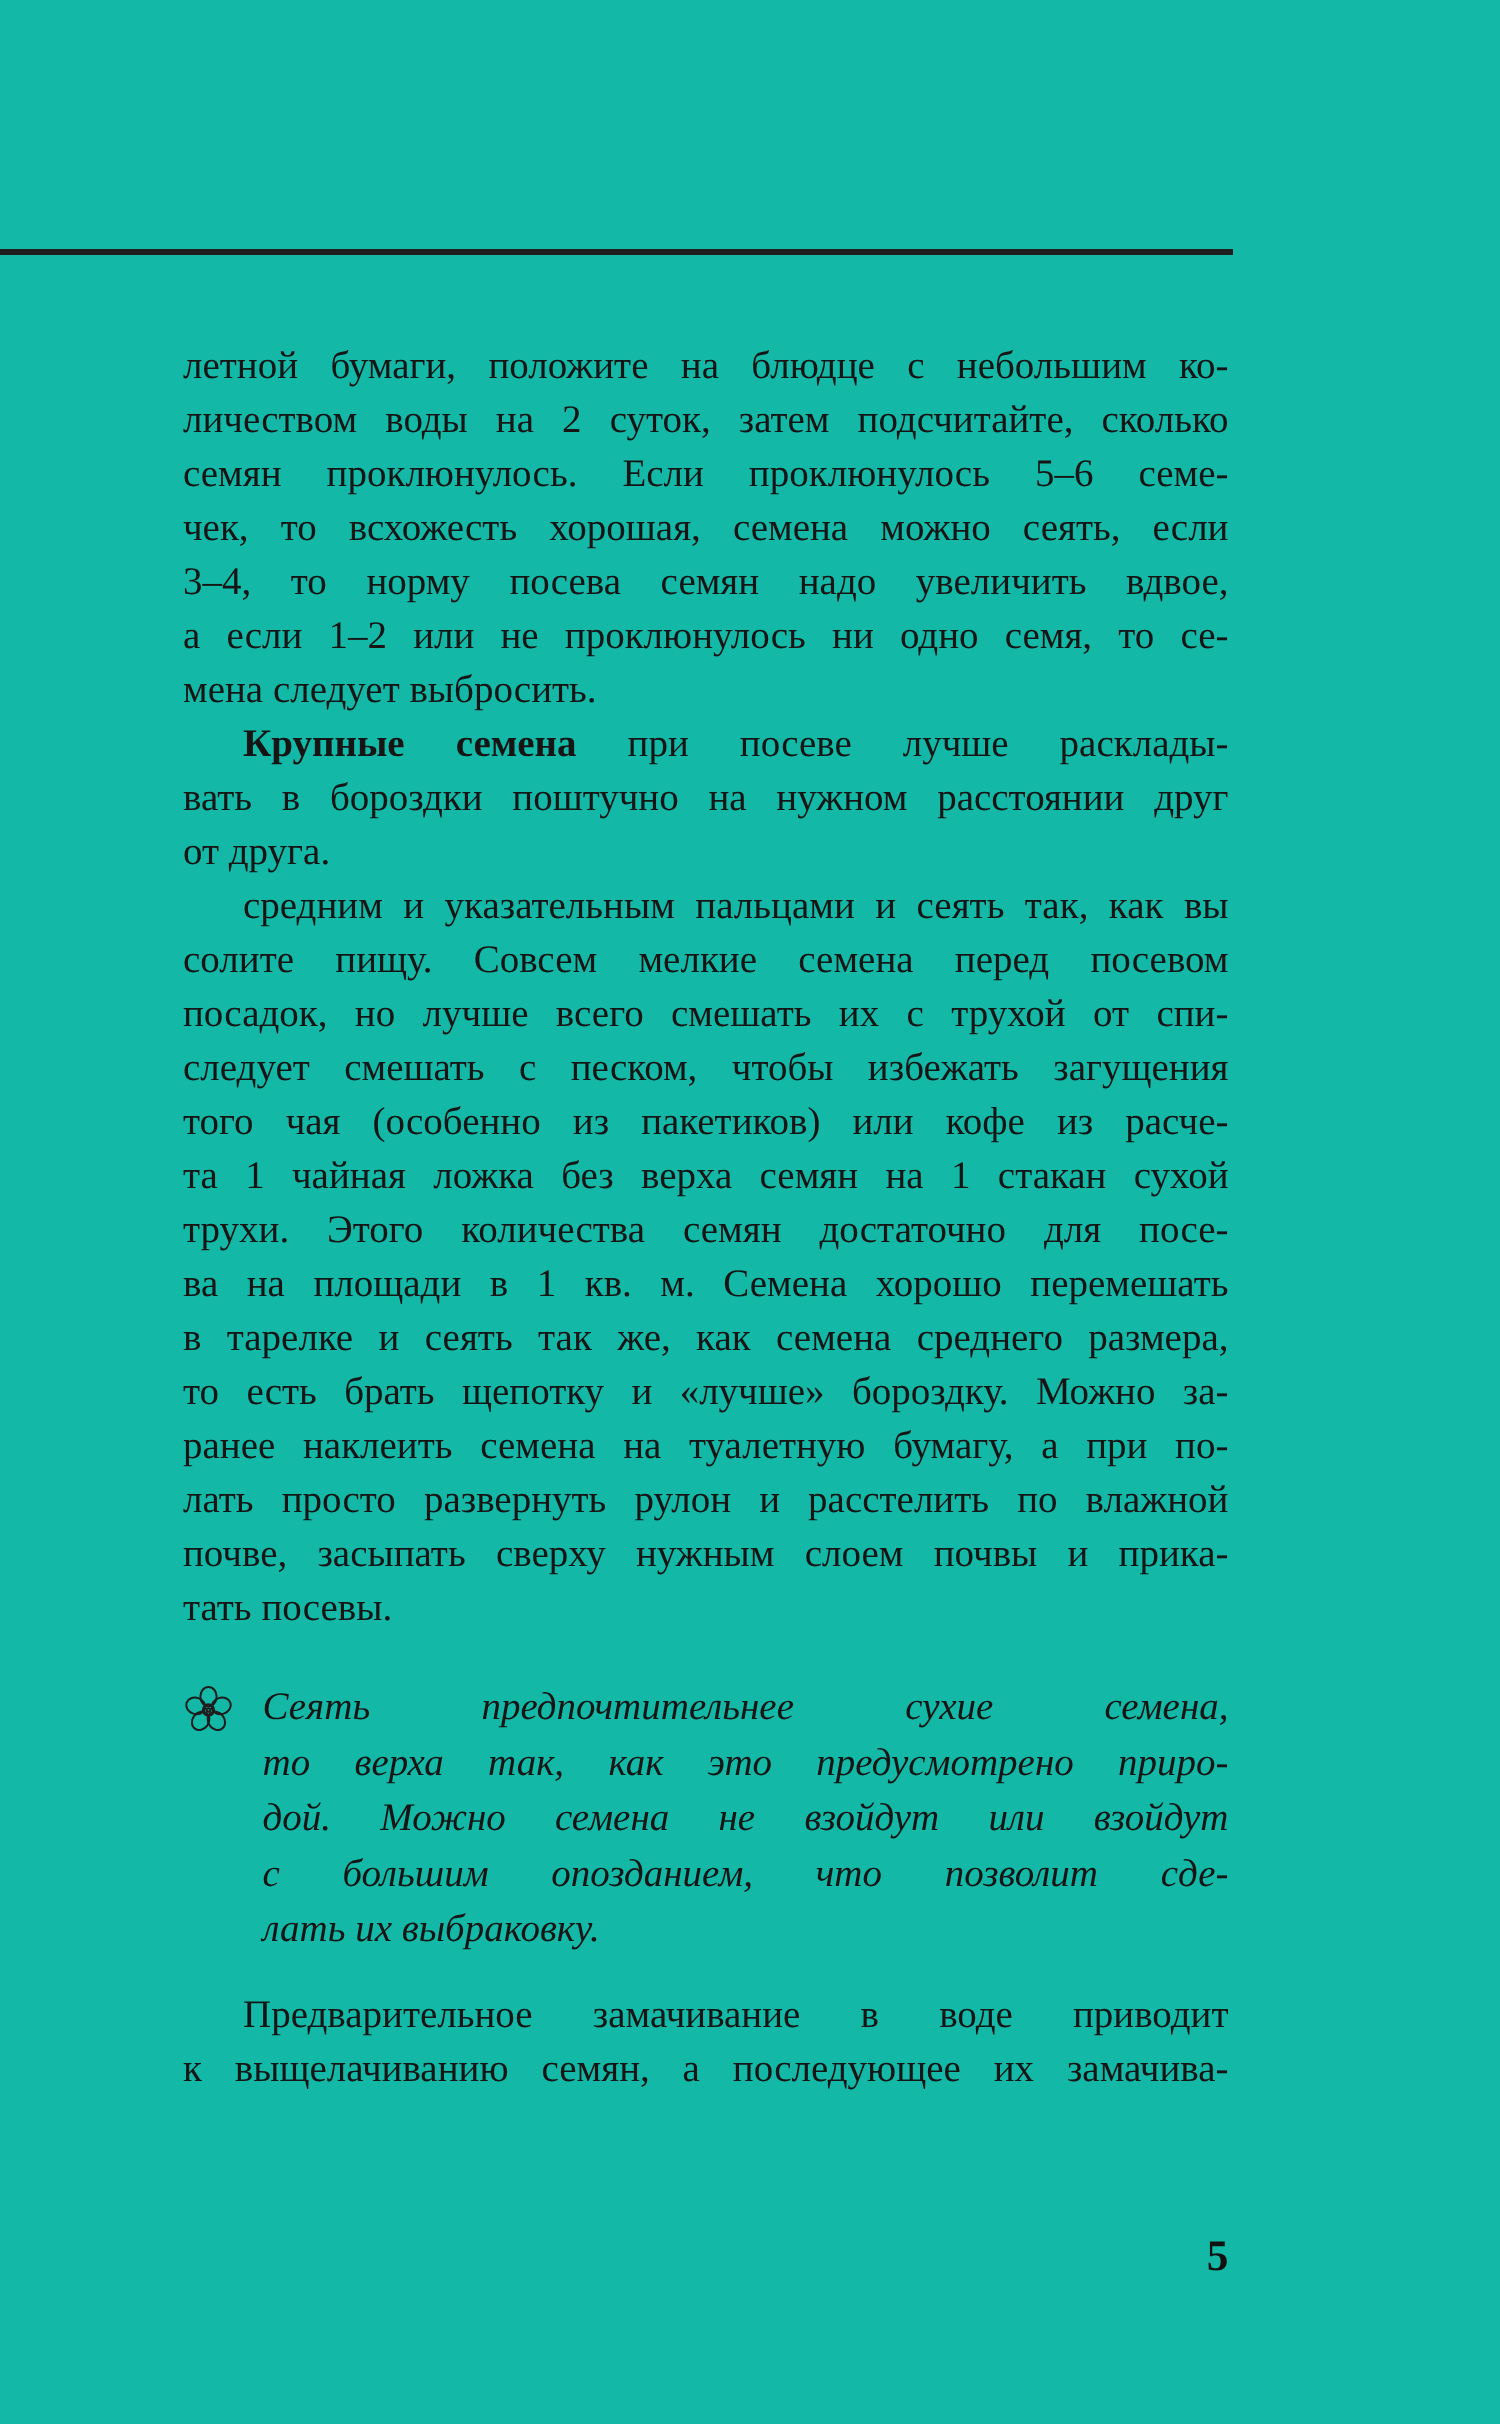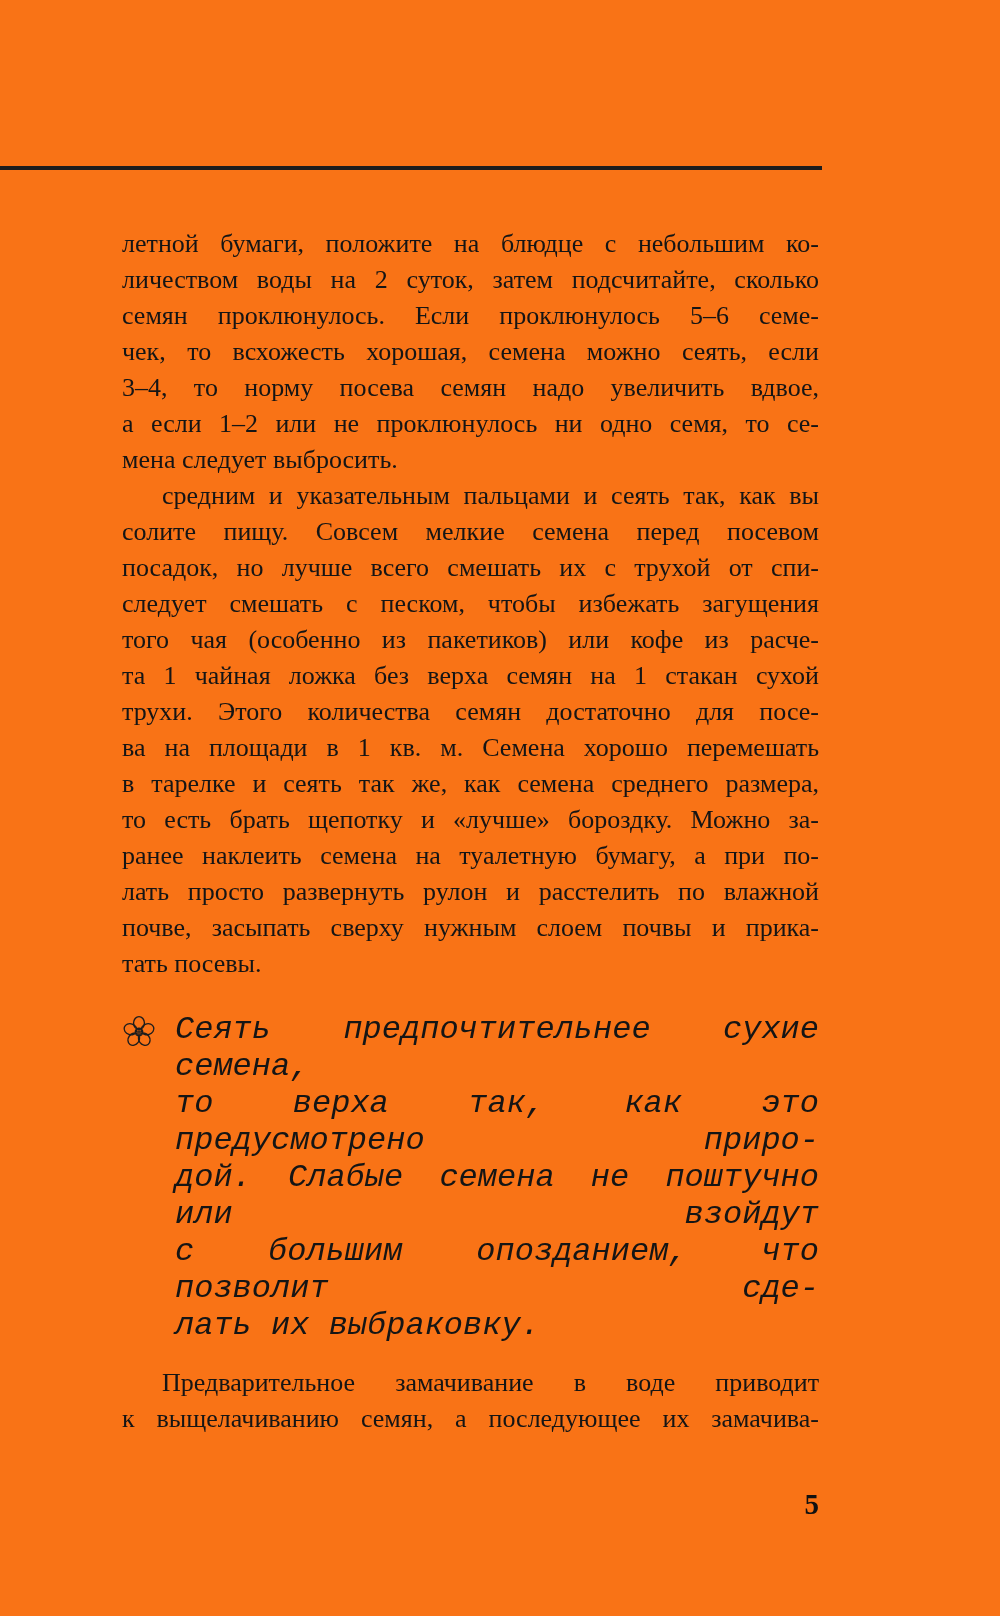--- a/index.html
+++ b/index.html
@@ -1,20 +1,20 @@
 <!DOCTYPE html>
 <html lang="ru"><head>
 <meta charset="utf-8">
 <style>
   html,body{margin:0;padding:0;}
   body{background:#ffffff;}
   .page{
     position:relative;
     width:1000px;height:1616px;
-    background:#f97316;
+    background:#14b8a6;
     overflow:hidden;
     font-family:"Liberation Serif", serif;
     color:#151515;
   }
   .toprule{
     position:absolute;left:0;top:166px;
     width:822px;height:4px;
     background:#1d1d1d;
   }
   .text-col{
@@ -36,21 +36,21 @@
     margin-bottom:21px;
   }
   .tip-icon-col{
     flex:0 0 53px;width:53px;
     padding-top:4px;
   }
   .tip-icon-col svg{display:block;}
   .tip-lines{
     flex:1;
     font-style:italic;
-    font-size:32px;line-height:37px;font-family:Liberation Mono, monospace;
+    font-size:26px;line-height:37px;
   }
   .pagenum{
     position:absolute;
     left:122px;top:1488px;width:697px;
     text-align:right;
     font-size:29px;font-weight:bold;
     color:#111111;
   }
 </style>
 </head>
@@ -65,20 +65,25 @@
     <div class="para">
         <div class="line">летной бумаги, положите на блюдце с небольшим ко-</div>
         <div class="line">личеством воды на 2 суток, затем подсчитайте, сколько</div>
         <div class="line">семян проклюнулось. Если проклюнулось 5–6 семе-</div>
         <div class="line">чек, то всхожесть хорошая, семена можно сеять, если</div>
         <div class="line">3–4, то норму посева семян надо увеличить вдвое,</div>
         <div class="line">а если 1–2 или не проклюнулось ни одно семя, то се-</div>
         <div class="line end">мена следует выбросить.</div>
       </div>
 
+    <div class="para indent">
+        <div class="line"><b>Крупные семена</b> при посеве лучше расклады-</div>
+        <div class="line">вать в бороздки поштучно на нужном расстоянии друг</div>
+        <div class="line end">от друга.</div>
+      </div>
 
     <div class="para indent">
         <div class="line">средним и указательным пальцами и сеять так, как вы</div>
         <div class="line">солите пищу. Совсем мелкие семена перед посевом</div>
         <div class="line">посадок, но лучше всего смешать их с трухой от спи-</div>
         <div class="line">следует смешать с песком, чтобы избежать загущения</div>
         <div class="line">того чая (особенно из пакетиков) или кофе из расче-</div>
         <div class="line">та 1 чайная ложка без верха семян на 1 стакан сухой</div>
         <div class="line">трухи. Этого количества семян достаточно для посе-</div>
         <div class="line">ва на площади в 1 кв. м. Семена хорошо перемешать</div>
@@ -100,21 +105,21 @@
             <ellipse cx="20" cy="9.5" rx="6.4" ry="7.6" transform="rotate(216 20 20)"></ellipse>
             <ellipse cx="20" cy="9.5" rx="6.4" ry="7.6" transform="rotate(288 20 20)"></ellipse>
             <circle cx="20" cy="20" r="4.4"></circle>
             <circle cx="20" cy="20" r="1.4"></circle>
           </g>
         </svg>
       </div>
       <div class="tip-lines">
           <div class="line">Сеять предпочтительнее сухие семена,</div>
           <div class="line">то верха так, как это предусмотрено приро-</div>
-          <div class="line">дой. Слабые семена не поштучно или взойдут</div>
+          <div class="line">дой. Можно семена не взойдут или взойдут</div>
           <div class="line">с большим опозданием, что позволит сде-</div>
           <div class="line end">лать их выбраковку.</div>
         </div>
     </div>
 
     <div class="para indent">
         <div class="line">Предварительное замачивание в воде приводит</div>
         <div class="line">к выщелачиванию семян, а последующее их замачива-</div>
       </div>
 

